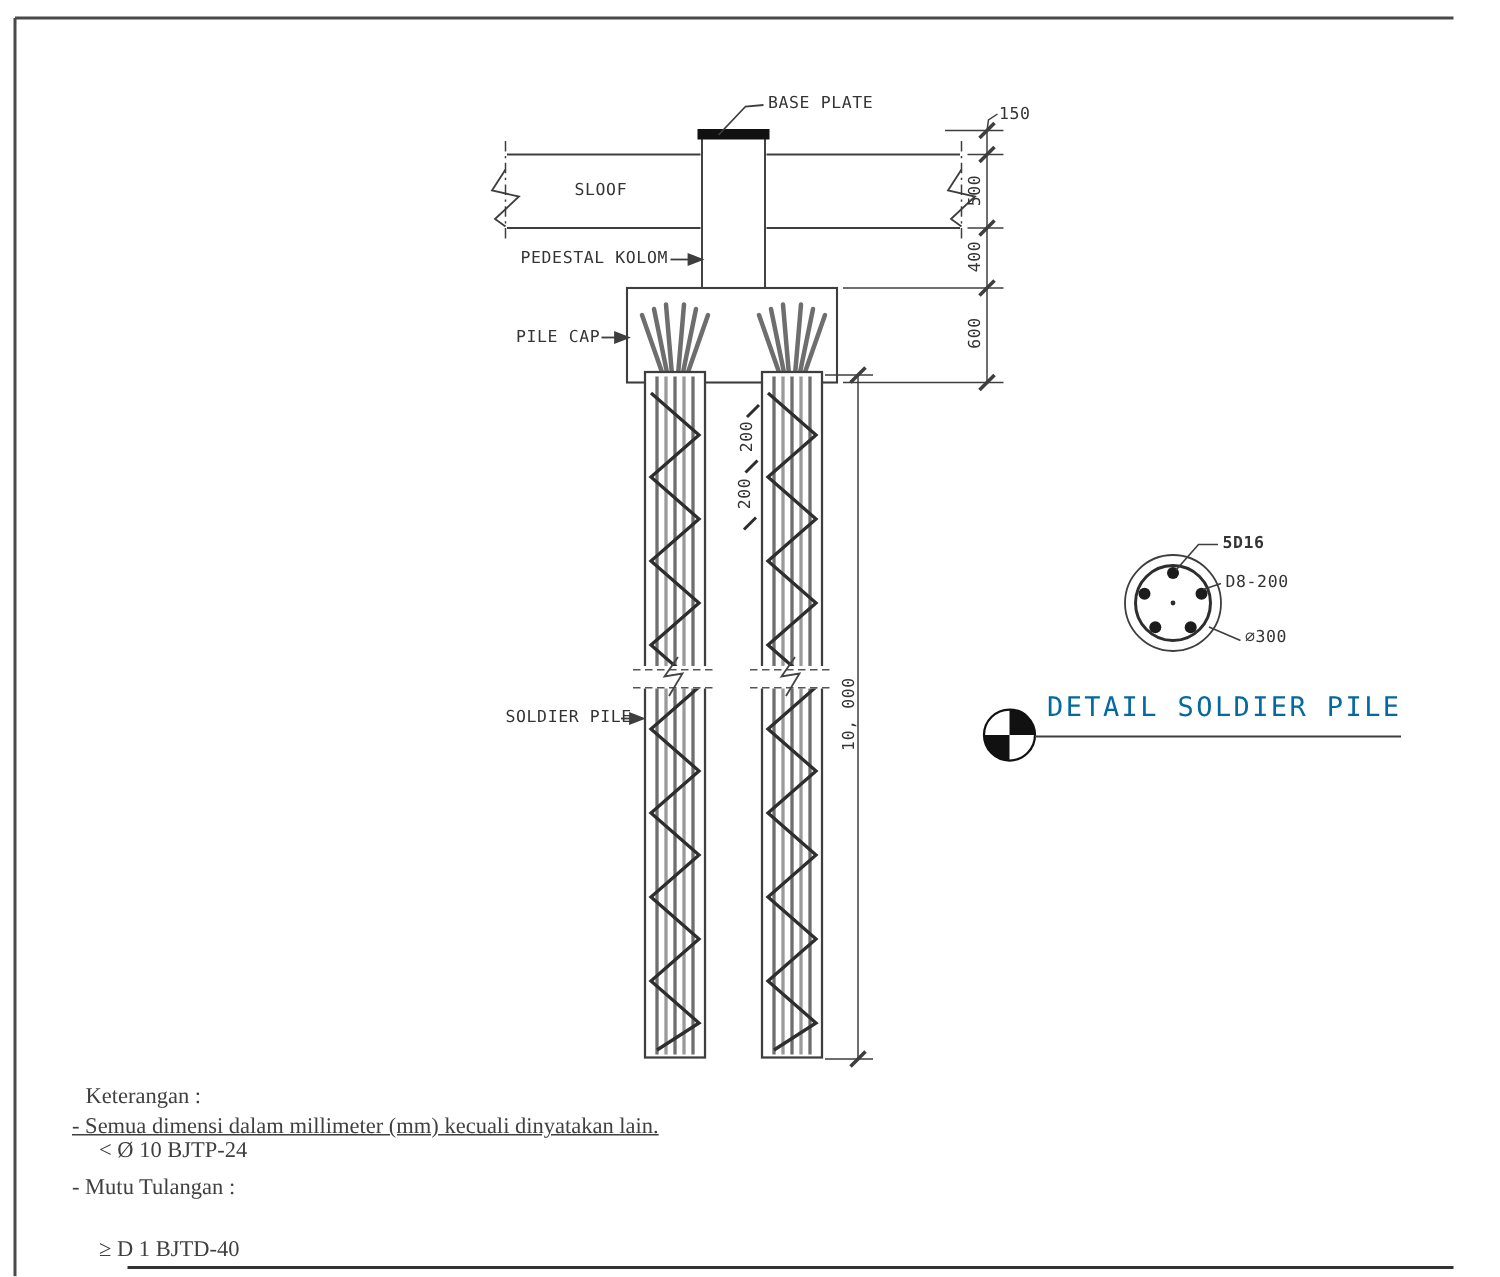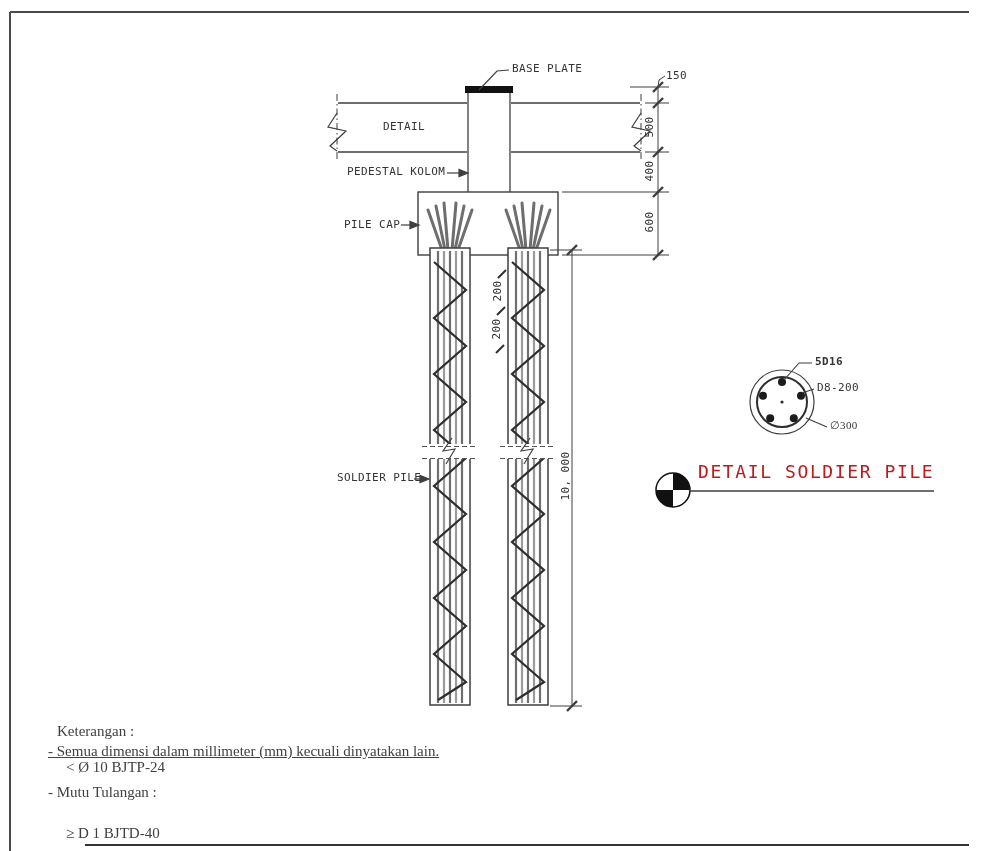--- a/index.html
+++ b/index.html
@@ -2,21 +2,21 @@
 <html><head>
 <meta charset="utf-8">
 <style>
   html,body{margin:0;padding:0;background:#fff;}
   #page{position:relative;width:969px;height:851px;background:#fff;overflow:hidden;
         font-family:"DejaVu Sans Mono",monospace;}
   svg{position:absolute;left:0;top:0;}
   .t{position:absolute;font-family:"DejaVu Sans Mono",monospace;font-size:11px;
      color:#343434;letter-spacing:0.4px;white-space:nowrap;line-height:12px;}
   .rot{transform:rotate(-90deg);text-align:center;}
-  .title{font-size:18px;letter-spacing:1.6px;color:#b91c1c;}
+  .title{font-size:18px;letter-spacing:1.6px;color:#0369a1;}
   .serif{position:absolute;font-family:"Liberation Serif",serif;font-size:15px;
          color:#404040;white-space:nowrap;line-height:20.5px;}
 </style>
 </head>
 <body>
 
 <div id="page">
 
 <svg width="1000" height="851" viewBox="0 0 1000 851">
 
@@ -141,36 +141,36 @@
 
   <g>
     <circle cx="673" cy="490" r="17" fill="#fff" stroke="#111" stroke-width="1.5"></circle>
     <path d="M673,473 A17,17 0 0 1 690,490 L673,490 Z" fill="#111"></path>
     <path d="M673,507 A17,17 0 0 1 656,490 L673,490 Z" fill="#111"></path>
     <line x1="690" y1="491" x2="934" y2="491" stroke="#3e3e3e" stroke-width="1.4"></line>
   </g>
 </svg>
 
 <div class="t" style="left:512px;top:63px;">BASE PLATE</div>
-<div class="t" style="left:383px;top:121px;">DETAIL</div>
+<div class="t" style="left:383px;top:121px;">SLOOF</div>
 <div class="t" style="left:347px;top:166px;">PEDESTAL KOLOM</div>
 <div class="t" style="left:344px;top:219px;">PILE CAP</div>
 <div class="t" style="left:337px;top:472px;">SOLDIER PILE</div>
 
 <div class="t" style="left:666px;top:70px;">150</div>
 <div class="t rot" style="left:630px;top:121px;width:40px;">500</div>
 <div class="t rot" style="left:630px;top:165px;width:40px;">400</div>
 <div class="t rot" style="left:630px;top:216px;width:40px;">600</div>
 <div class="t rot" style="left:531px;top:470px;width:70px;">10, 000</div>
 <div class="t rot" style="left:478px;top:285px;width:40px;">200</div>
 <div class="t rot" style="left:477px;top:323px;width:40px;">200</div>
 
 <div class="t" style="left:815px;top:356px;font-weight:bold;">5D16</div>
 <div class="t" style="left:817px;top:382px;">D8-200</div>
-<div class="t" style="left:830px;top:419px;font-family:Liberation Serif, serif;">∅300</div>
+<div class="t" style="left:830px;top:419px;">∅300</div>
 <div class="t title" style="left:698px;top:466px;">DETAIL SOLDIER PILE</div>
 
 <div class="serif" style="left:57px;top:721px;">Keterangan :</div>
 <div class="serif" style="left:48px;top:741px;text-decoration:underline;">- Semua dimensi dalam millimeter (mm) kecuali dinyatakan lain.</div>
 <div class="serif" style="left:48px;top:782px;">- Mutu Tulangan :</div>
 <div class="serif" style="left:66px;top:757px;">&lt; Ø 10 BJTP-24</div>
 <div class="serif" style="left:66px;top:823px;">≥ D 1 BJTD-40</div>
 
 </div>
 

